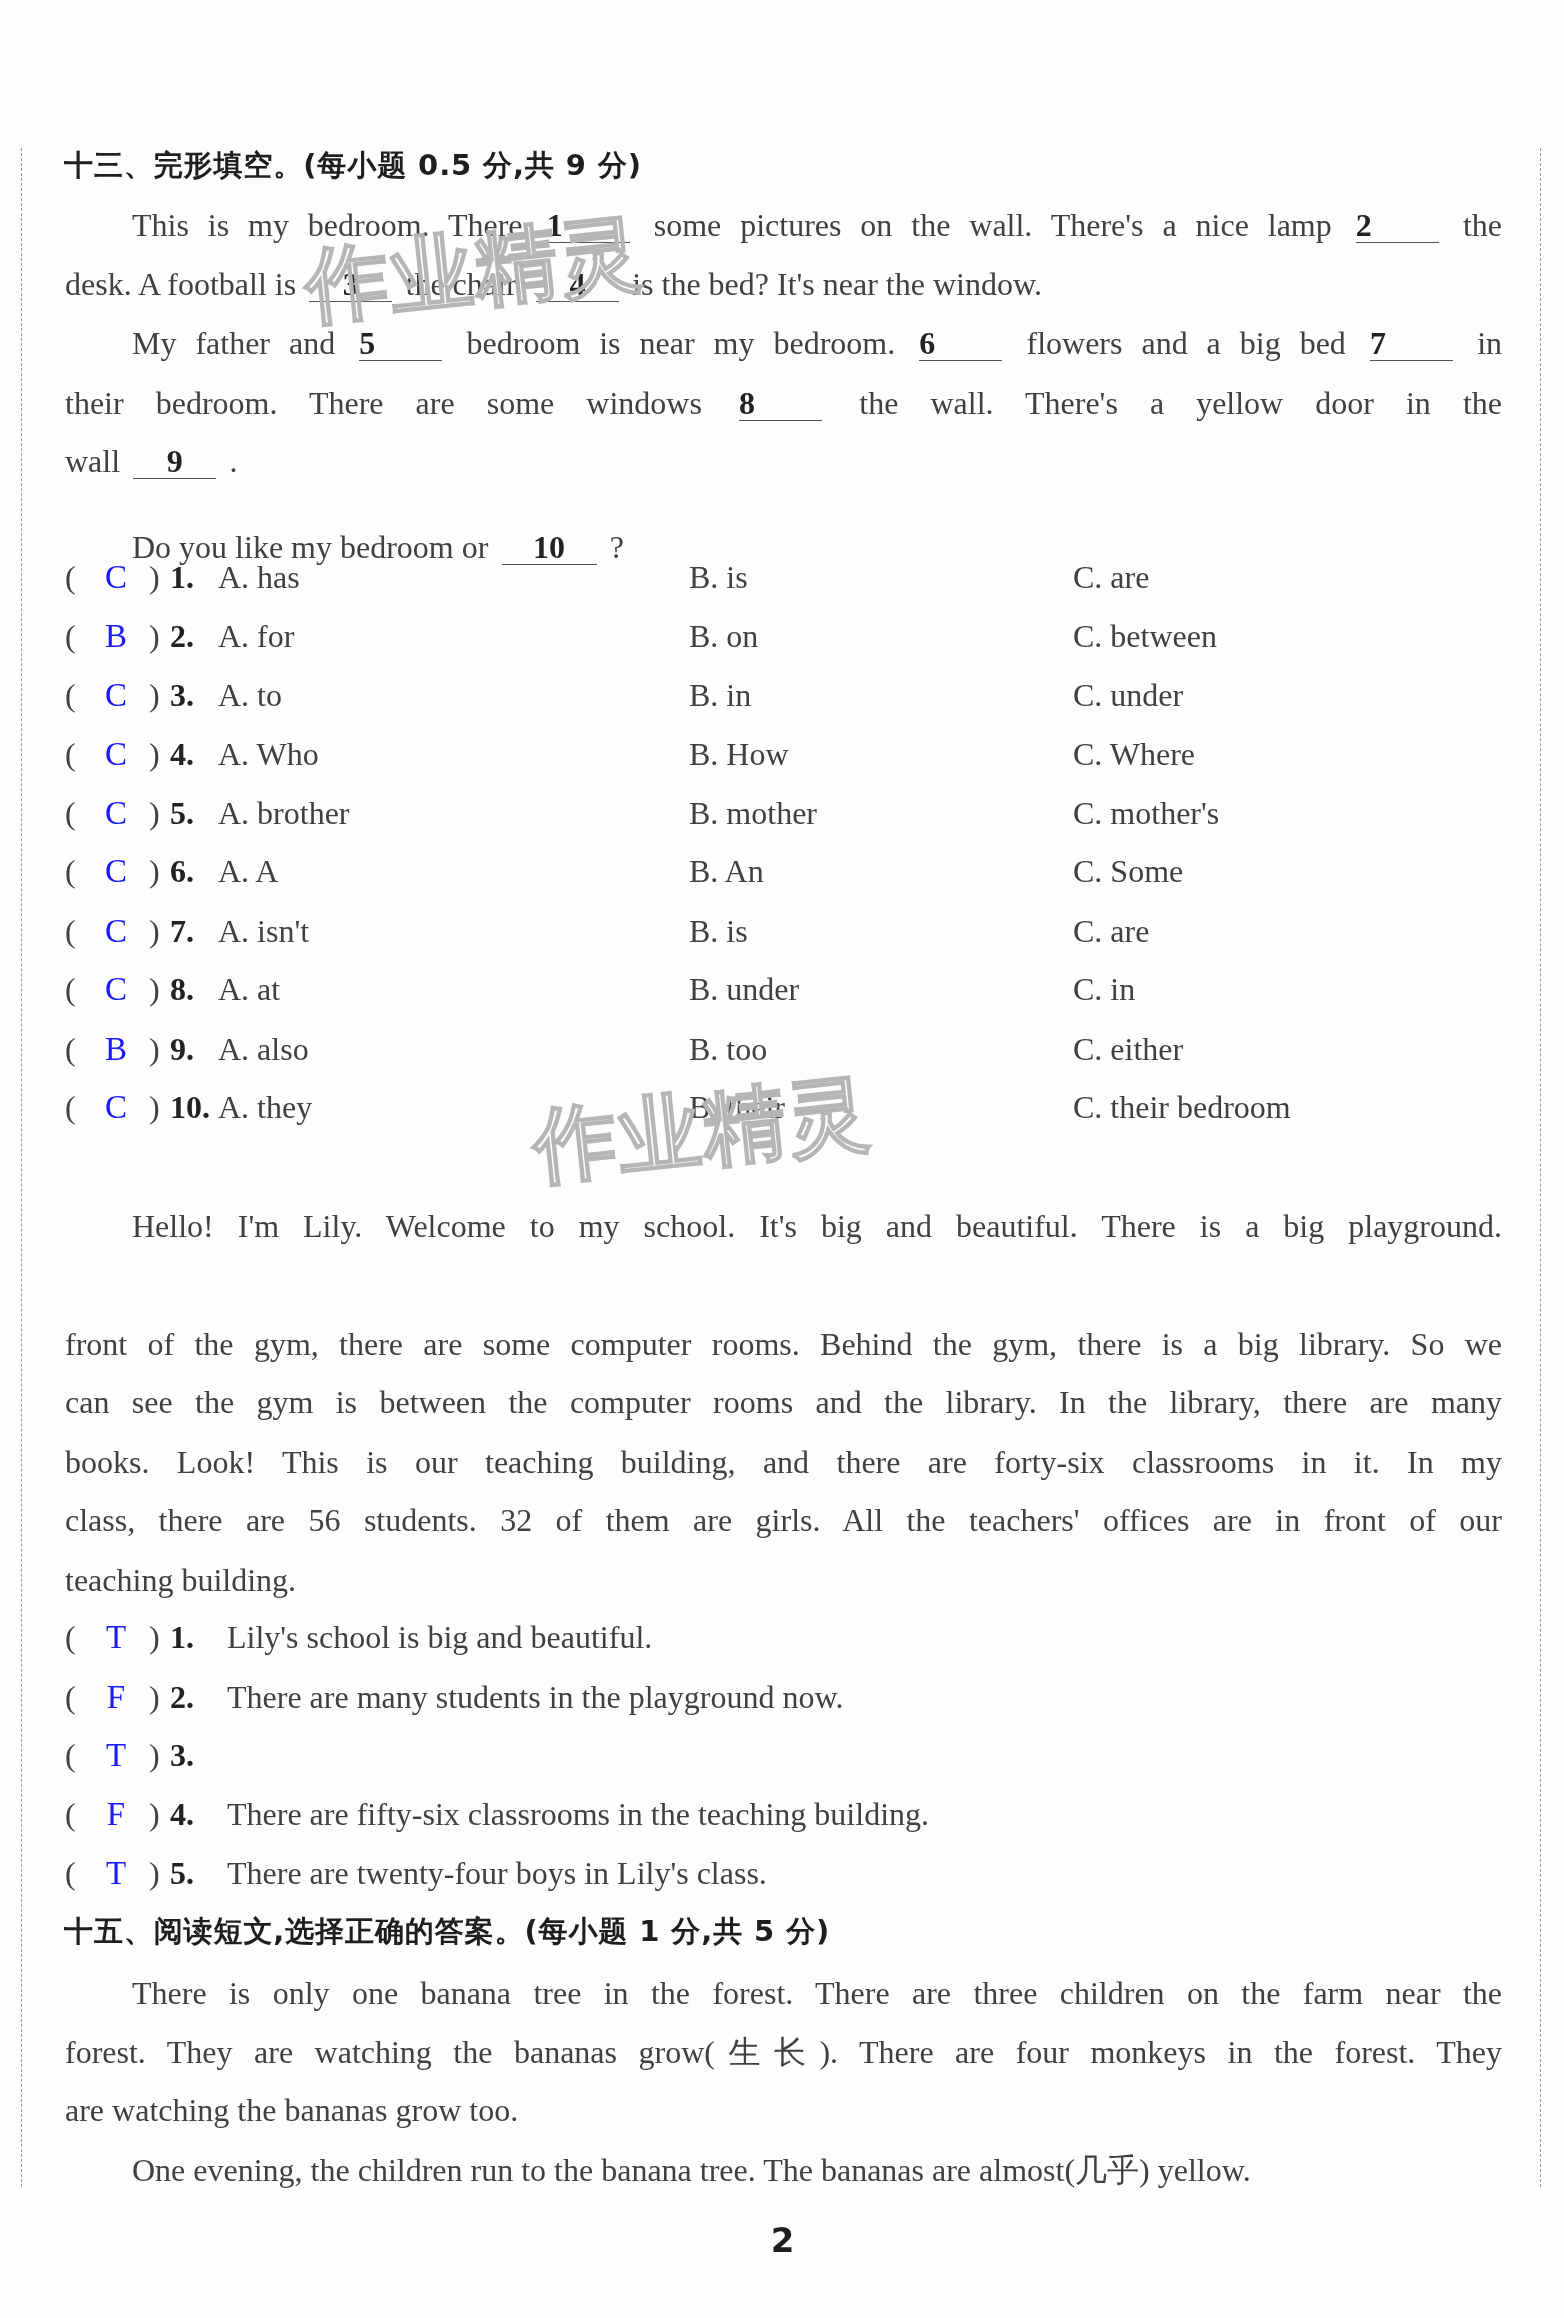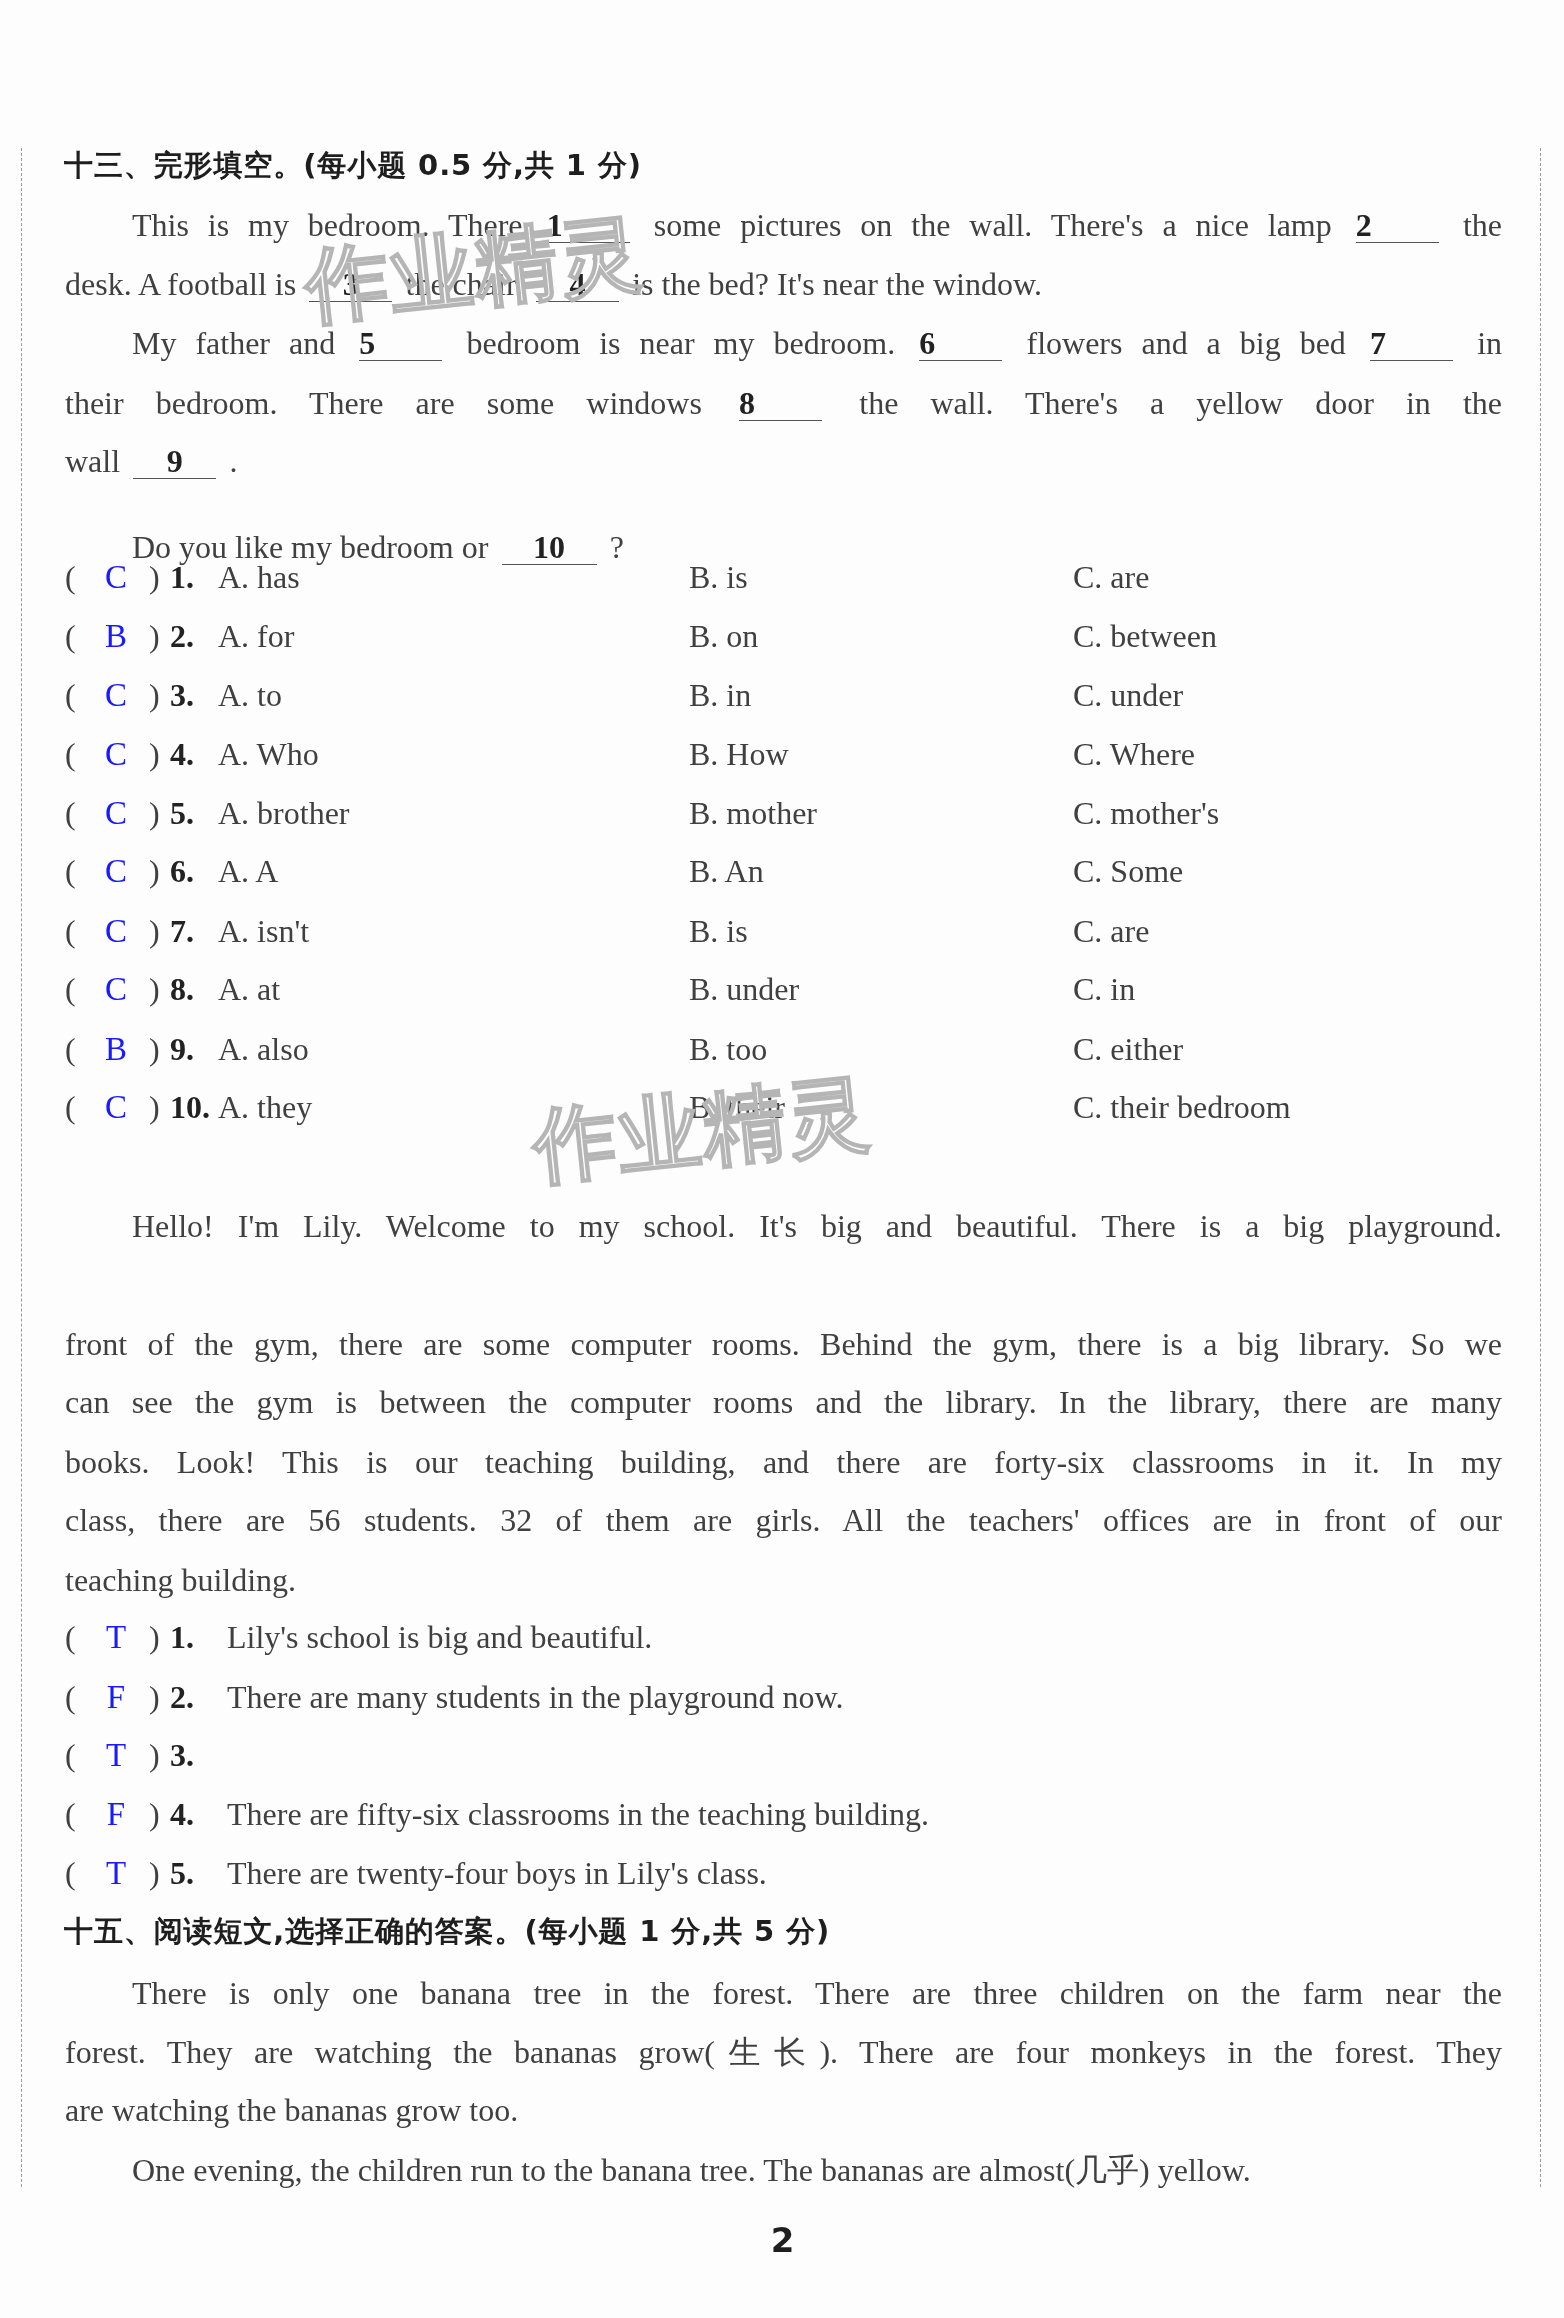--- a/index.html
+++ b/index.html
@@ -47,21 +47,21 @@
     font-family: "DejaVu Sans", sans-serif; font-weight: bold; font-size: 34px; color: #1e1e1e;
   }
 </style>
 </head>
 <body>
 
 <div class="page">
   <div class="border-left"></div>
   <div class="border-right"></div>
 
-  <div class="heading" style="top:146px">十三、完形填空。(每小题 0.5 分,共 1 分)</div>
+  <div class="heading" style="top:146px">十三、完形填空。(每小题 0.5 分,共 9 分)</div>
 
   <div class="line indent just" style="top:206px">
     <span>This is my bedroom.  There</span>
     <span class="blank" style="width:83px">1</span>
     <span>some pictures on the wall.  There's a nice lamp</span>
     <span class="blank" style="width:83px">2</span>
     <span>the</span>
   </div>
   <div class="line" style="top:265px">
     <span>desk.  A football is</span>

